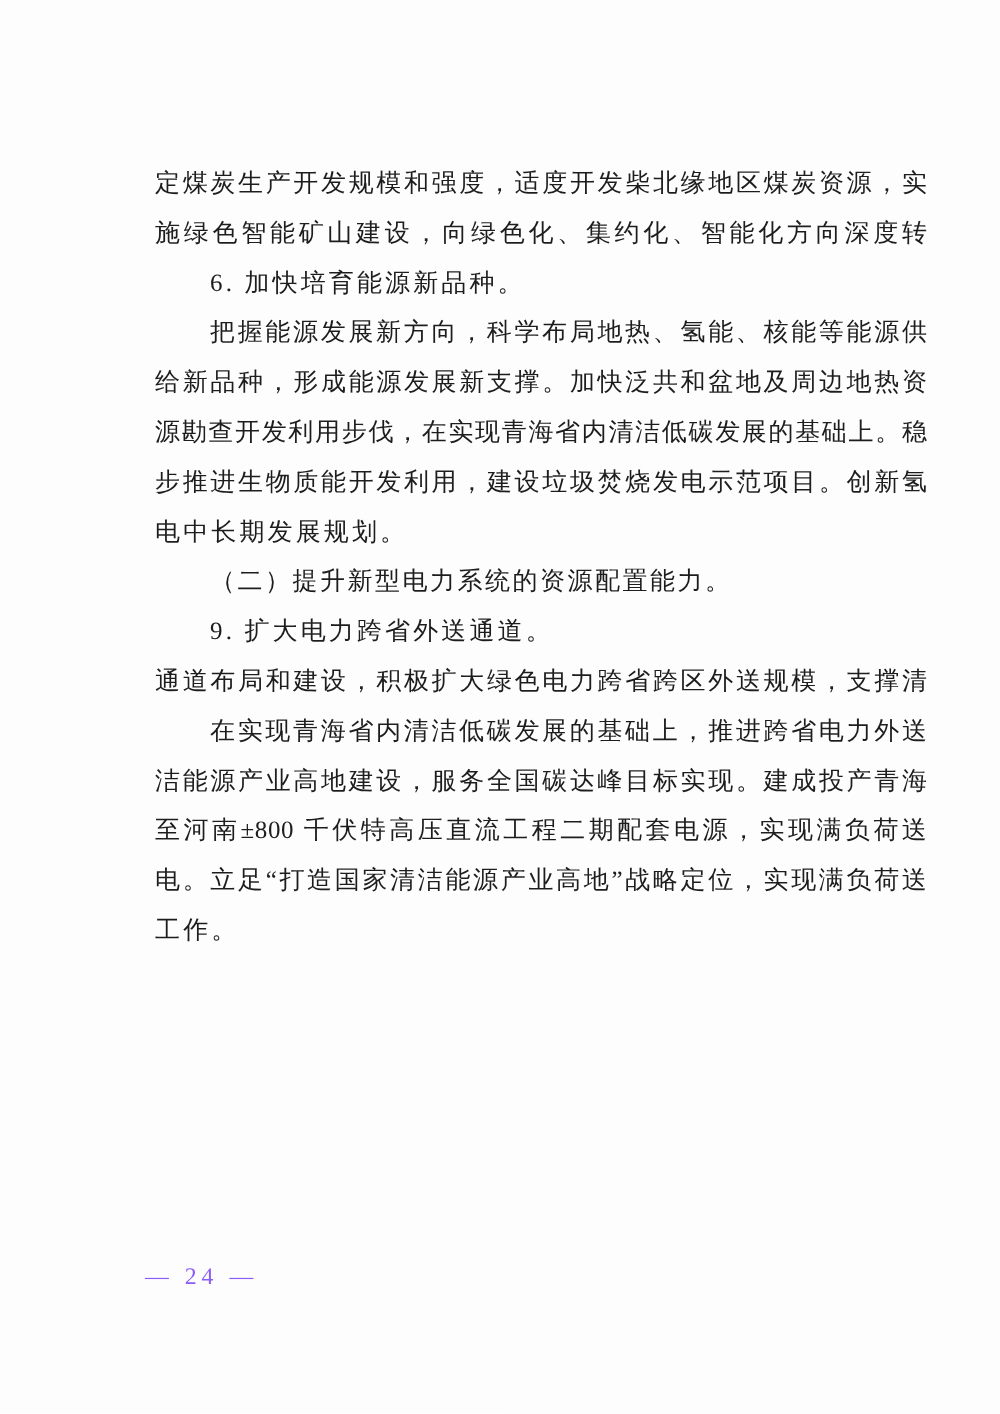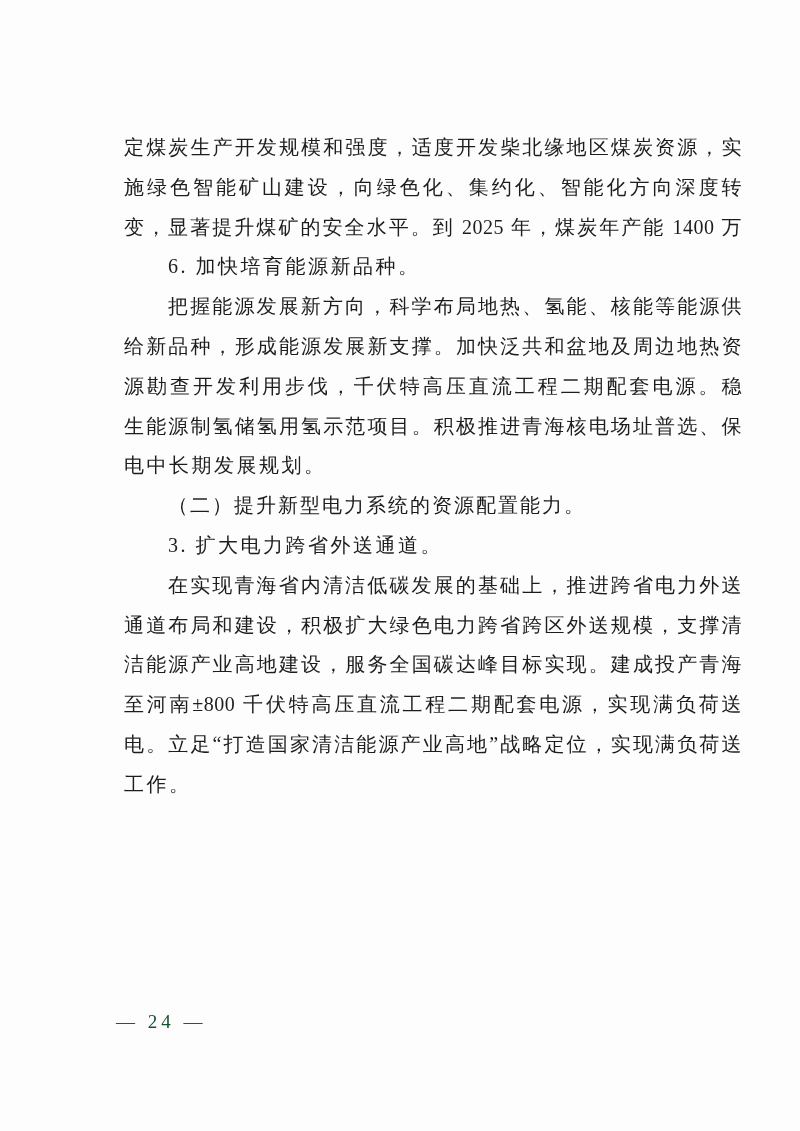--- a/index.html
+++ b/index.html
@@ -35,40 +35,39 @@
   }
   .line.ind { text-indent: 44px; }
   .line.b   { font-weight: normal; letter-spacing: 2px; }
   .footer {
     position: absolute;
     left: 116px;
     top: 1008px;
     font-size: 19px;
     line-height: 28px;
     letter-spacing: 4px;
-    color: #14532d;
+    color: #8b5cf6;
   }
 </style>
 </head>
 <body>
 
 <div class="page">
   <div class="content" id="lines-container">
       <div class="line j">定煤炭生产开发规模和强度，适度开发柴北缘地区煤炭资源，实</div>
       <div class="line j">施绿色智能矿山建设，向绿色化、集约化、智能化方向深度转</div>
-      <div class="line j">变，显著提升煤矿的安全水平。到 2025 年，煤炭年产能 1400 万</div>
       <div class="line ind">6. 加快培育能源新品种。</div>
       <div class="line j ind">把握能源发展新方向，科学布局地热、氢能、核能等能源供</div>
       <div class="line j">给新品种，形成能源发展新支撑。加快泛共和盆地及周边地热资</div>
-      <div class="line j">源勘查开发利用步伐，千伏特高压直流工程二期配套电源。稳</div>
-      <div class="line j">生能源制氢储氢用氢示范项目。积极推进青海核电场址普选、保</div>
+      <div class="line j">源勘查开发利用步伐，在实现青海省内清洁低碳发展的基础上。稳</div>
+      <div class="line j">步推进生物质能开发利用，建设垃圾焚烧发电示范项目。创新氢</div>
       <div class="line">电中长期发展规划。</div>
       <div class="line ind b">（二）提升新型电力系统的资源配置能力。</div>
-      <div class="line ind">3. 扩大电力跨省外送通道。</div>
+      <div class="line ind">9. 扩大电力跨省外送通道。</div>
+      <div class="line j">通道布局和建设，积极扩大绿色电力跨省跨区外送规模，支撑清</div>
       <div class="line j ind">在实现青海省内清洁低碳发展的基础上，推进跨省电力外送</div>
-      <div class="line j">通道布局和建设，积极扩大绿色电力跨省跨区外送规模，支撑清</div>
       <div class="line j">洁能源产业高地建设，服务全国碳达峰目标实现。建成投产青海</div>
       <div class="line j">至河南±800 千伏特高压直流工程二期配套电源，实现满负荷送</div>
       <div class="line j">电。立足“打造国家清洁能源产业高地”战略定位，实现满负荷送</div>
       <div class="line">工作。</div>
     </div>
   <div class="footer">— 24 —</div>
 </div>
 
 </body></html>

